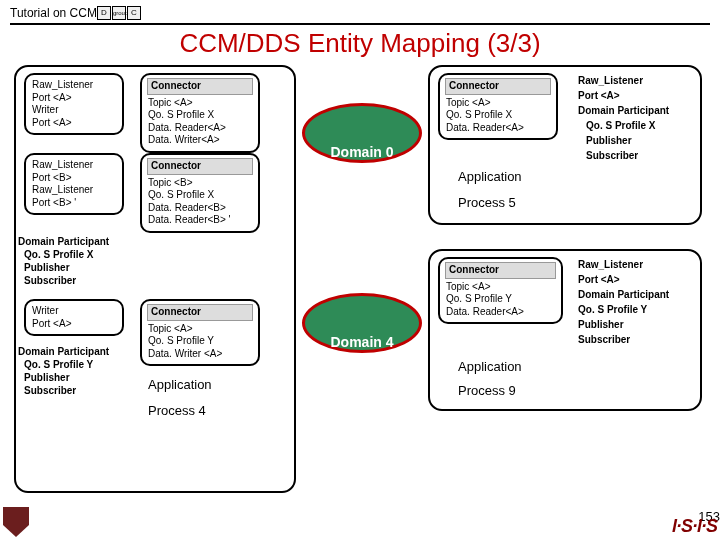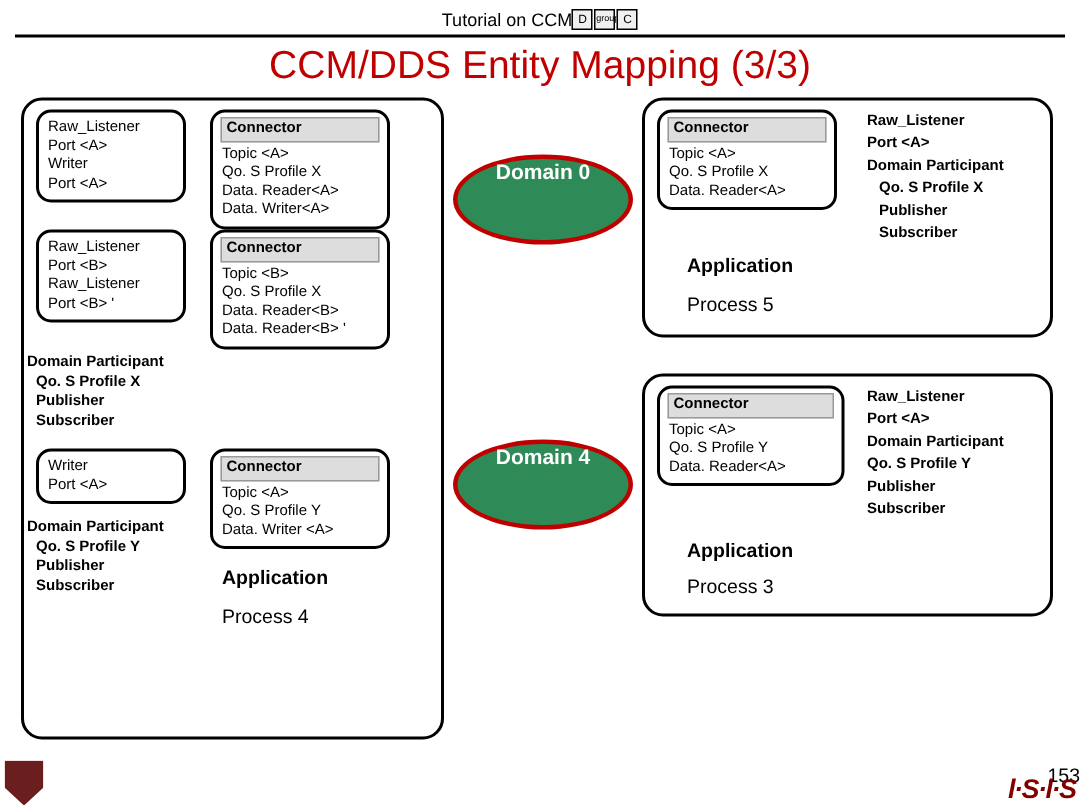--- a/index.html
+++ b/index.html
@@ -1,30 +1,30 @@
 <!DOCTYPE html>
 <html><head>
 <meta charset="utf-8">
 <style>
 *{margin:0;padding:0;box-sizing:border-box}
 body{width:720px;height:540px;font-family:Arial,sans-serif;background:#fff;position:relative;overflow:hidden}
-.header{padding:6px 10px 2px;display:flex;justify-content:center;align-items:center;font-size:12px}
+.header{padding:6px 10px 2px;display:flex;justify-content:flex-start;align-items:center;font-size:12px}
 .header-left{color:#000}
 .header-right{color:#000;font-weight:bold}
 .logo-doc{display:flex;align-items:center;gap:1px}
 .logo-box{width:14px;height:14px;border:1px solid #000;font-size:8px;text-align:center;line-height:12px;background:#f0f0f0}
 hr.top{border:none;border-top:2px solid #000;margin:1px 10px}
 .title{text-align:center;font-size:26px;color:#c00000;padding:2px 2px 4px;font-weight:normal}
 .canvas{position:relative;width:700px;height:445px;margin:0 auto}
 .card{position:absolute;border:2px solid #000;border-radius:10px;background:rgba(255,255,255,0.95);padding:4px 6px;font-size:10px;line-height:1.25}
 .card .hdr{font-weight:bold;background:#ddd;border:1px solid #999;margin:-1px -1px 2px -1px;padding:1px 3px;font-size:10px}
-.app-label{position:absolute;font-size:13px;font-weight:bold}
+.app-label{position:absolute;font-size:13px;font-weight:normal}
 .proc-label{position:absolute;font-size:13px}
 .side-label{position:absolute;font-size:10px;font-weight:bold;line-height:1.5}
-.cloud{position:absolute;border:3px solid #c00000;border-radius:50%;background:#2e8b57;color:#fff;font-size:14px;font-weight:bold;display:flex;align-items:flex-start;justify-content:center}
+.cloud{position:absolute;border:3px solid #c00000;border-radius:50%;background:#2e8b57;color:#fff;font-size:14px;font-weight:bold;display:flex;align-items:flex-end;justify-content:center}
 .page-num{text-align:right;font-size:13px;font-weight:normal;position:absolute;bottom:16px;width:100%}
 .shield{position:absolute;left:3px;bottom:3px;width:26px;height:30px;background:#6b1e1e;clip-path:polygon(0 0,100% 0,100% 60%,50% 100%,0 60%)}
 .corner{position:absolute;right:3px;bottom:3px;font-size:18px;font-style:italic;font-weight:bold;color:maroon;letter-spacing:-1px}
 </style>
 </head>
 <body>
 
 <div class="header">
   <span class="header-left">Tutorial on CCM</span>
   <div class="logo-doc">
@@ -129,19 +129,19 @@
   <div class="side-label" style="left:568px;top:194px">
     <div>Raw_Listener</div>
       <div>Port &lt;A&gt;</div>
       <div> </div>
     <div>Domain Participant</div>
       <div> Qo. S Profile Y</div>
       <div> Publisher</div>
       <div> Subscriber</div>
   </div>
   <div class="app-label" style="left:448px;top:296px">Application</div>
-  <div class="proc-label" style="left:448px;top:320px">Process 3</div>
+  <div class="proc-label" style="left:448px;top:320px">Process 9</div>
 
 </div>
 
 <div class="page-num">153</div>
 <div class="shield"></div>
 <div class="corner">l·S·l·S</div>
 
 </body></html>

